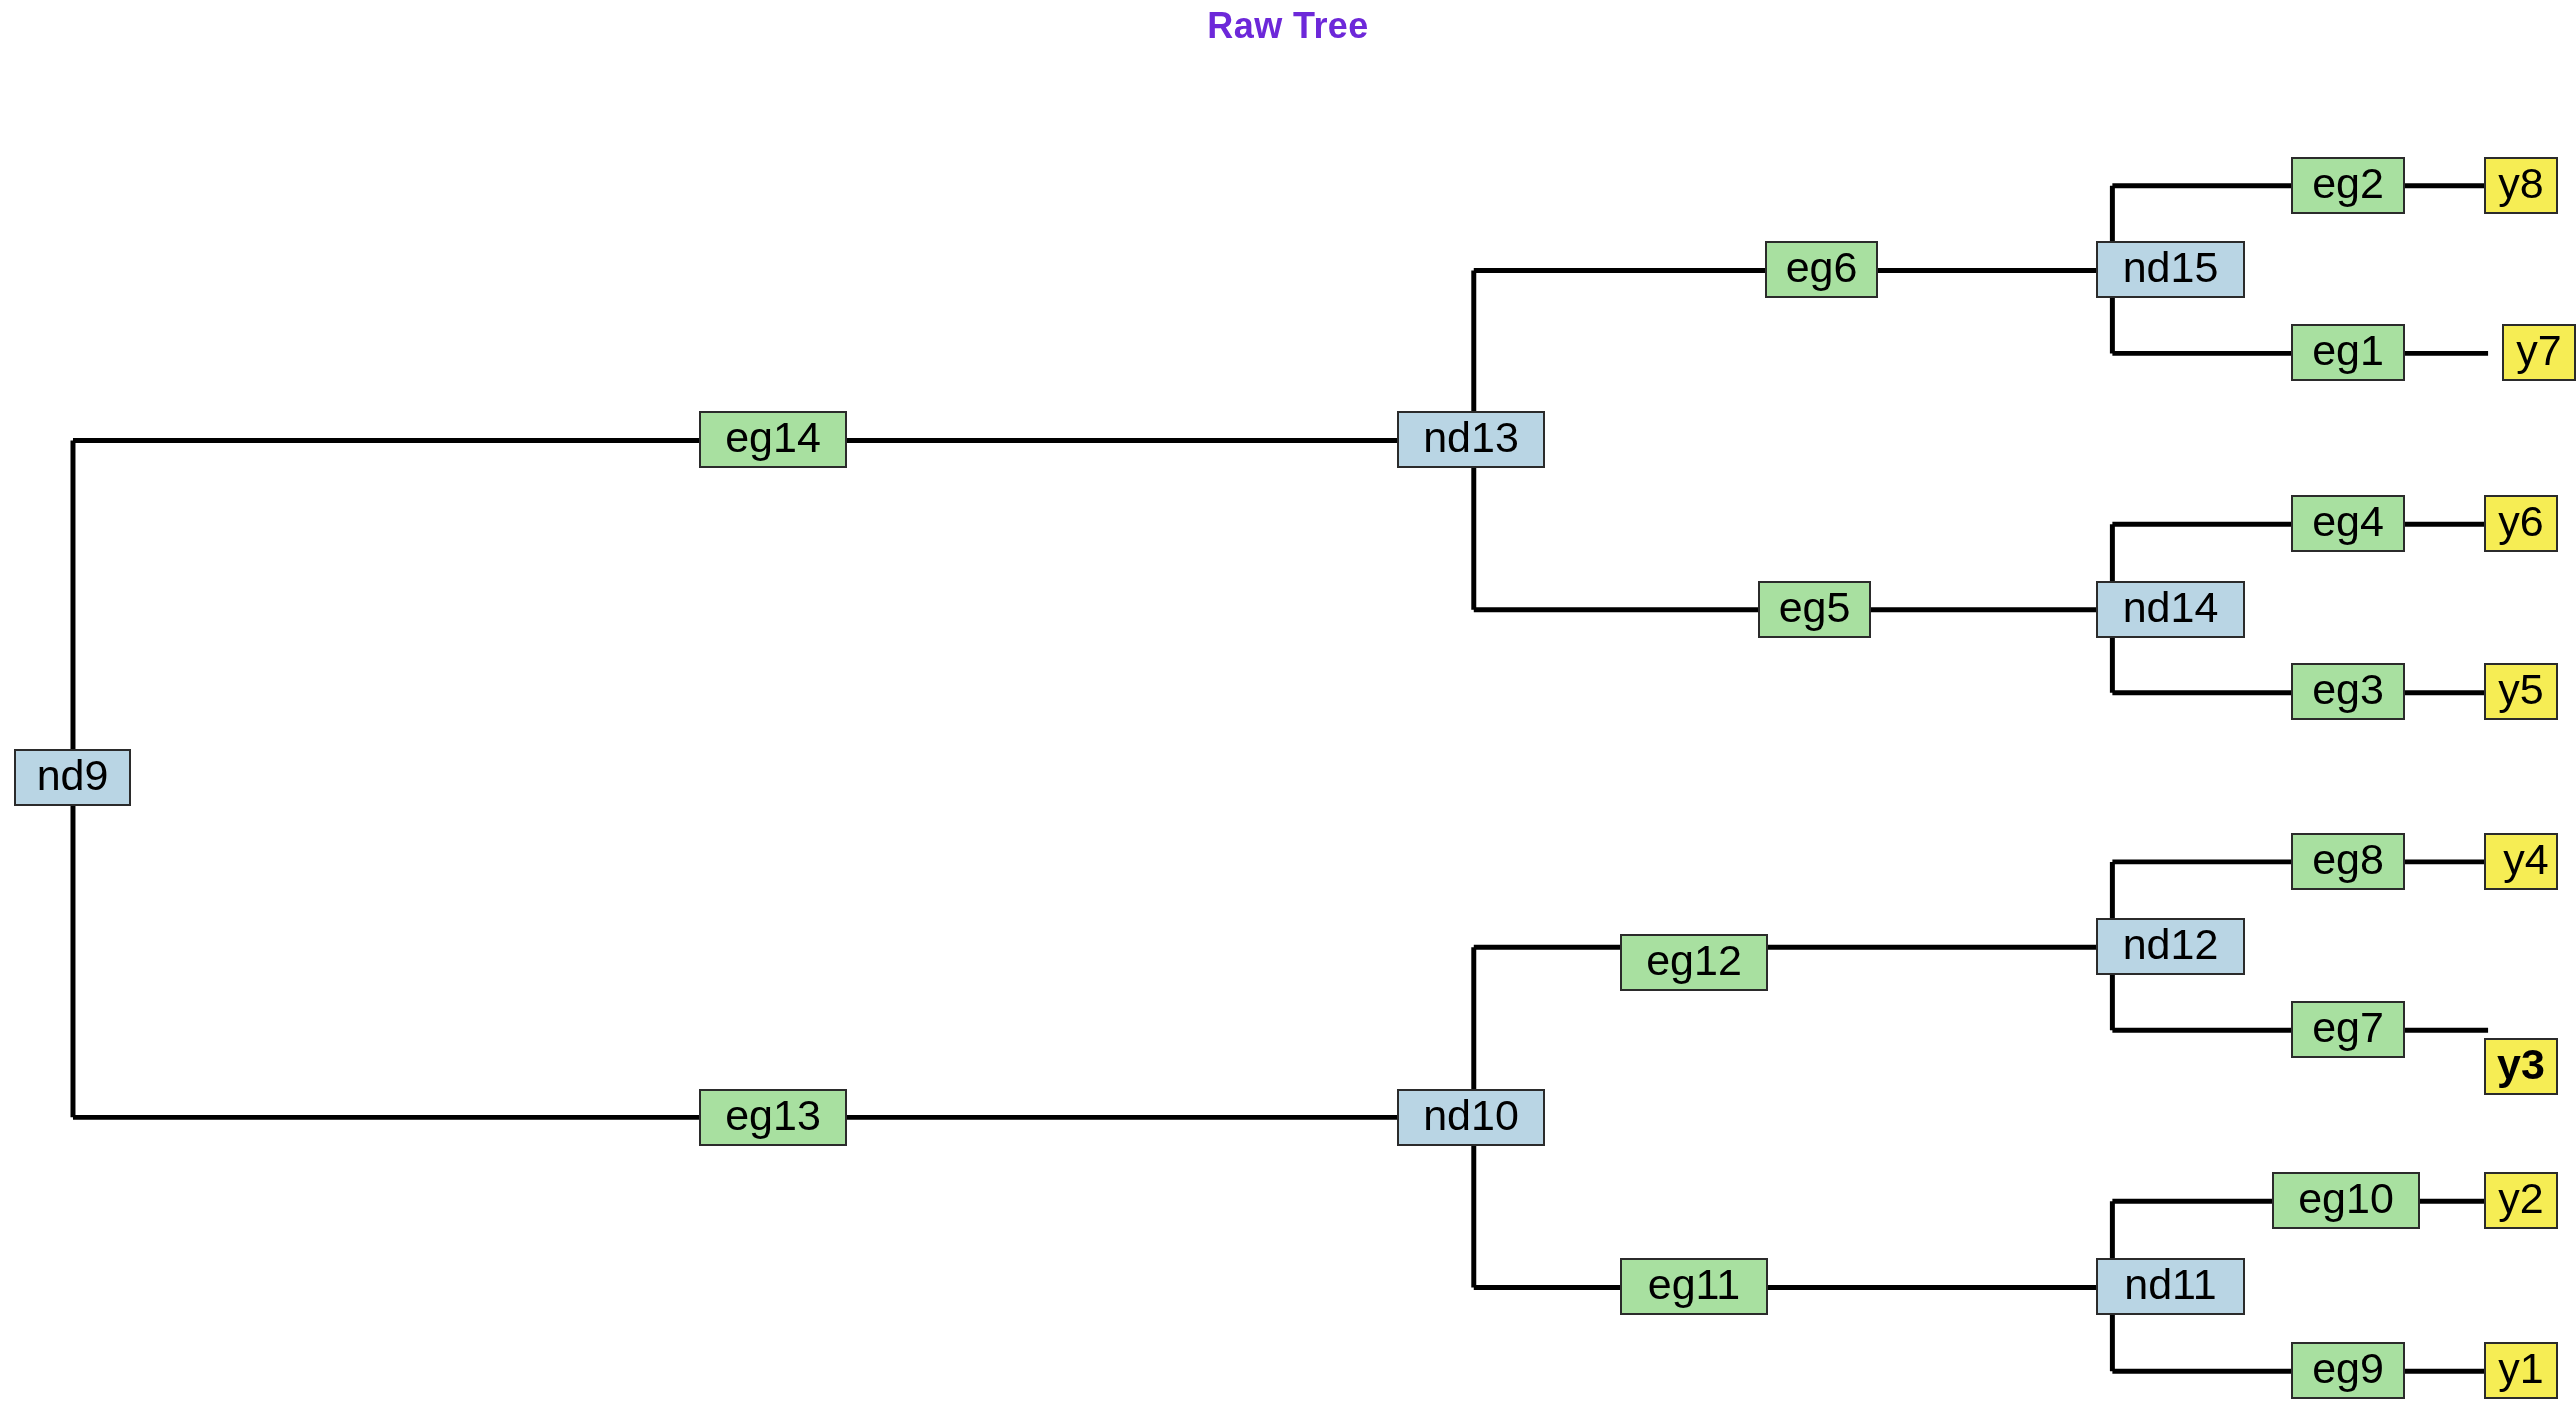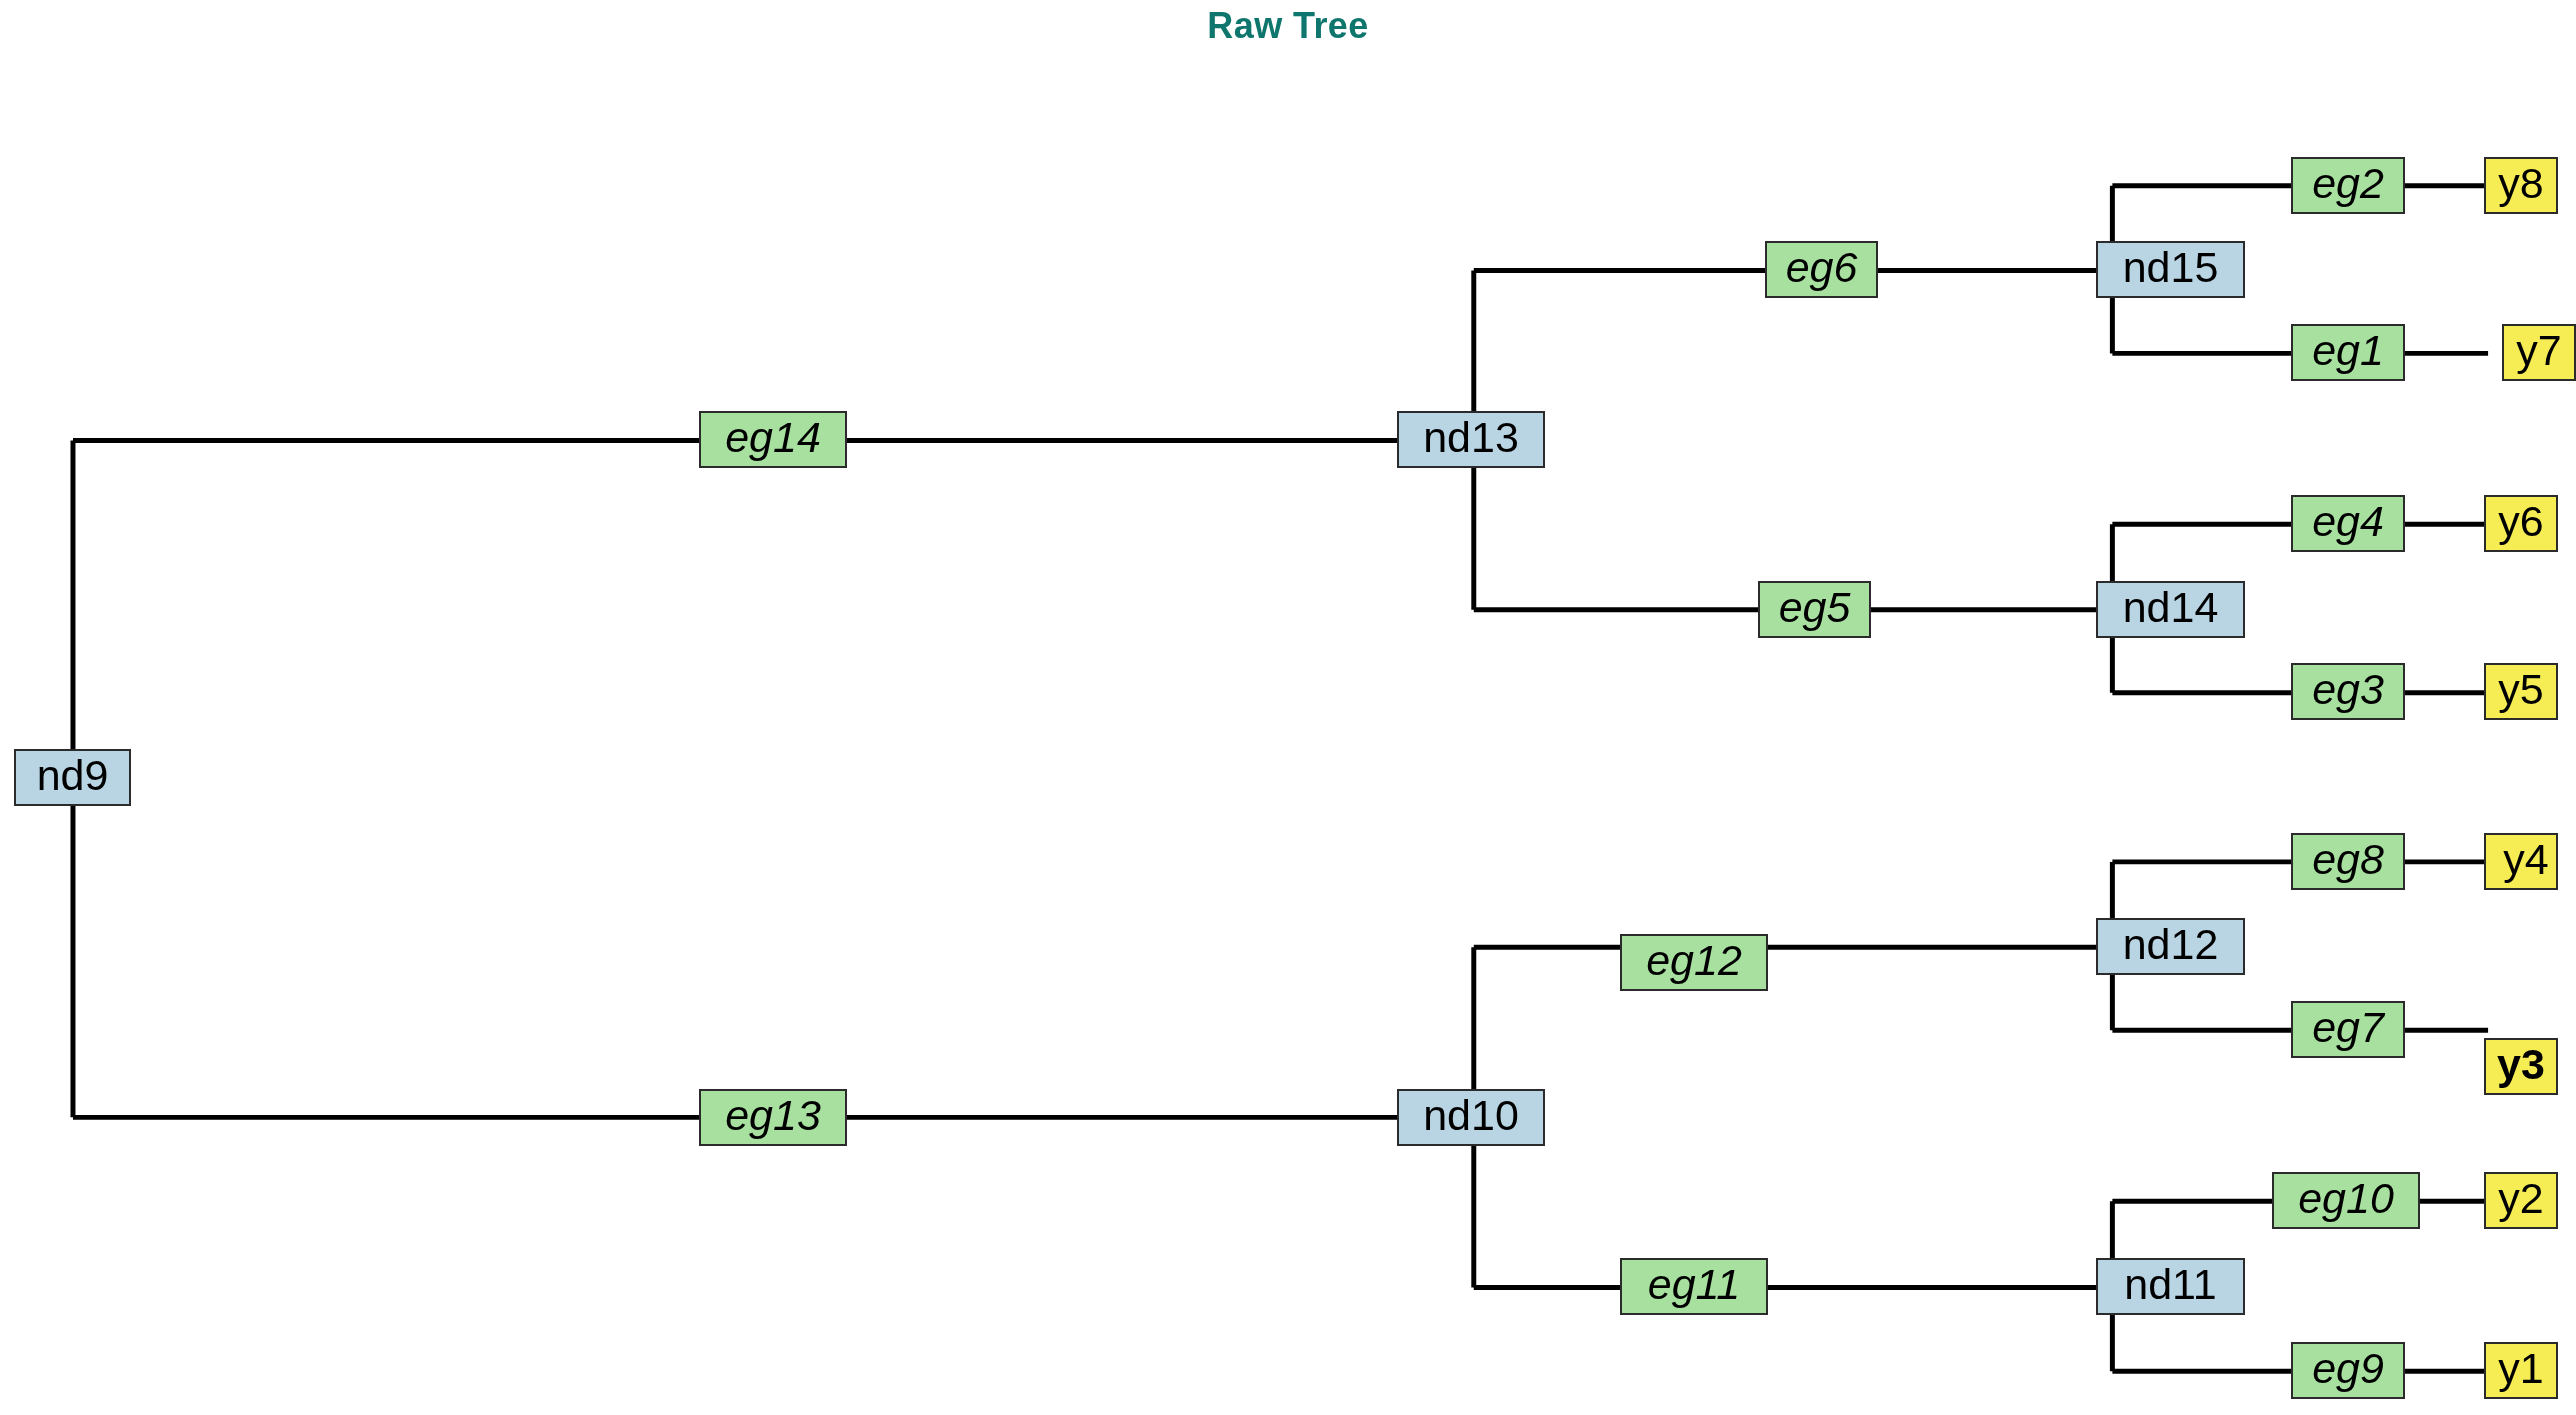--- a/index.html
+++ b/index.html
@@ -18,21 +18,21 @@
     overflow: hidden;
   }
   #title {
     position: absolute;
     left: 0;
     top: 5px;
     width: 2576px;
     text-align: center;
     font-size: 36px;
     font-weight: bold;
-    color: #0f766e;
+    color: #6d28d9;
     letter-spacing: 0.4px;
   }
   svg#edges {
     position: absolute;
     left: 0;
     top: 0;
     width: 2576px;
     height: 1416px;
   }
   .node-box {
@@ -42,21 +42,21 @@
     display: flex;
     align-items: center;
     justify-content: center;
     font-size: 43px;
     line-height: 1;
     color: #000000;
     white-space: nowrap;
     font-family: "Liberation Sans", sans-serif;
   }
   .node-internal { background: #b9d5e4; }
-  .node-edge     { background: #a8e0a0; font-style: italic; }
+  .node-edge     { background: #a8e0a0; }
   .node-leaf     { background: #f6ed54; }
   .node-label {
     position: relative;
     top: -1.7px;
   }
 </style>
 </head>
 <body>
 
 <div id="canvas">

